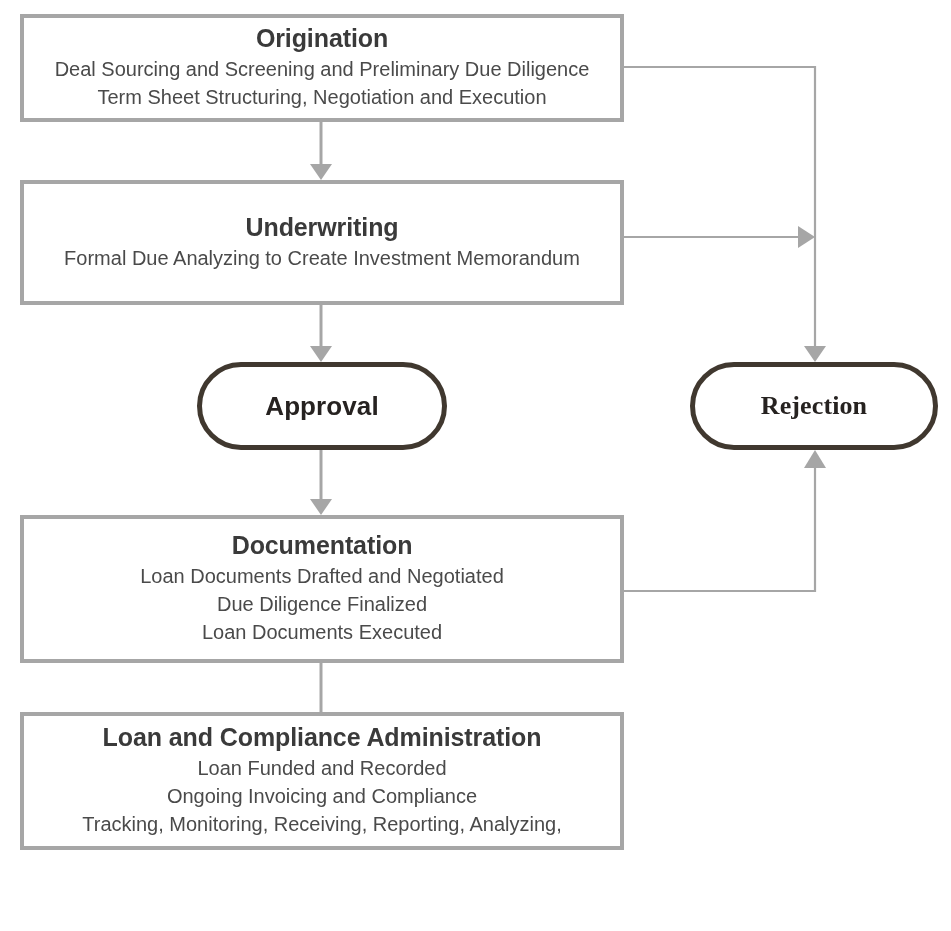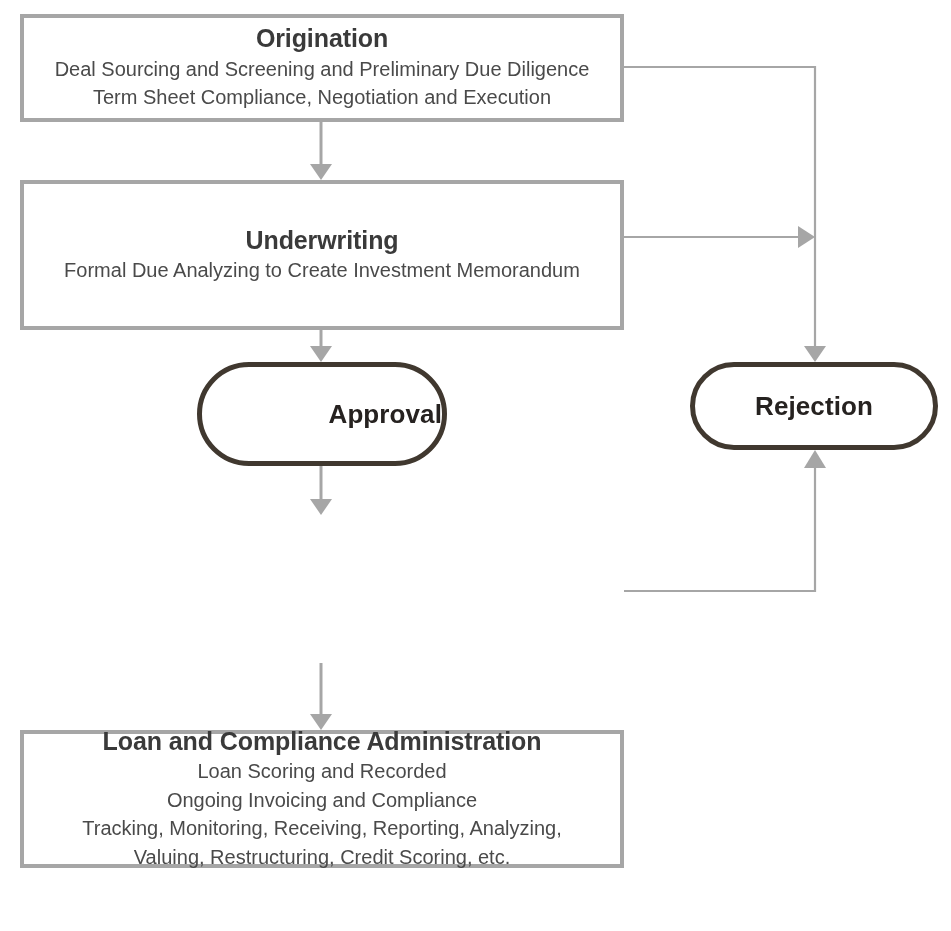--- a/index.html
+++ b/index.html
@@ -70,25 +70,25 @@
   }
   .pill-label {
     font-size: 26px;
     font-weight: bold;
     color: #262220;
     letter-spacing: 0.1px;
   }
 
   
   #box-origination   { left: 20px;  top: 14px;  width: 604px; height: 108px; }
-  #box-underwriting  { left: 20px;  top: 180px; width: 604px; height: 150px; }
+  #box-underwriting  { left: 20px;  top: 180px; width: 604px; height: 125px; }
   #box-documentation { left: 20px;  top: 515px; width: 604px; height: 148px; }
-  #box-administration{ left: 20px;  top: 730px; width: 604px; height: 138px; }
-  #pill-approval     { left: 197px; top: 362px; width: 250px; height: 104px; justify-content: flex-end; }
-  #pill-rejection    { left: 690px; top: 362px; width: 248px; height: 88px; }
+  #box-administration{ left: 20px;  top: 712px; width: 604px; height: 138px; }
+  #pill-approval     { left: 197px; top: 362px; width: 250px; height: 88px; }
+  #pill-rejection    { left: 690px; top: 362px; width: 248px; height: 88px; font-family: Liberation Serif, serif; }
 </style>
 </head>
 <body>
 
 <div id="canvas">
 
   <svg id="connectors" viewBox="0 0 951 931" width="951" height="931">
 
     <g>
       <line x1="321" y1="122" x2="321" y2="166" stroke="#a6a6a6" stroke-width="3"></line>
@@ -122,38 +122,43 @@
 
     <g>
       <polyline points="624,591 815,591 815,466" fill="none" stroke="#a6a6a6" stroke-width="2.2"></polyline>
       <polygon points="804,468 826,468 815,450" fill="#a6a6a6"></polygon>
     </g>
   </svg>
 
   <div class="proc-box" id="box-origination">
     <div class="proc-title">Origination</div>
     <div class="proc-line">Deal Sourcing and Screening and Preliminary Due Diligence</div>
-    <div class="proc-line">Term Sheet Compliance, Negotiation and Execution</div>
+    <div class="proc-line">Term Sheet Structuring, Negotiation and Execution</div>
   </div>
 
   <div class="proc-box" id="box-underwriting">
     <div class="proc-title">Underwriting</div>
     <div class="proc-line">Formal Due Analyzing to Create Investment Memorandum</div>
   </div>
 
   <div class="pill" id="pill-approval">
     <span class="pill-label">Approval</span>
   </div>
 
   <div class="pill" id="pill-rejection">
     <span class="pill-label">Rejection</span>
   </div>
 
+  <div class="proc-box" id="box-documentation">
+    <div class="proc-title">Documentation</div>
+    <div class="proc-line">Loan Documents Drafted and Negotiated</div>
+    <div class="proc-line">Due Diligence Finalized</div>
+    <div class="proc-line">Loan Documents Executed</div>
+  </div>
 
   <div class="proc-box" id="box-administration">
     <div class="proc-title">Loan and Compliance Administration</div>
-    <div class="proc-line">Loan Scoring and Recorded</div>
+    <div class="proc-line">Loan Funded and Recorded</div>
     <div class="proc-line">Ongoing Invoicing and Compliance</div>
     <div class="proc-line">Tracking, Monitoring, Receiving, Reporting, Analyzing,</div>
-    <div class="proc-line">Valuing, Restructuring, Credit Scoring, etc.</div>
   </div>
 
 </div>
 
 </body></html>

